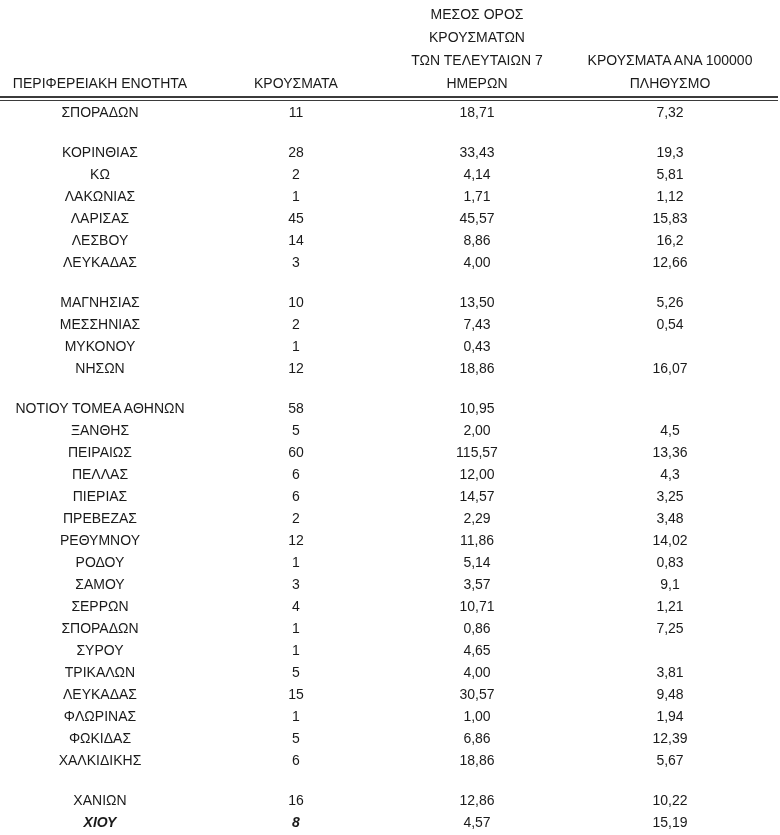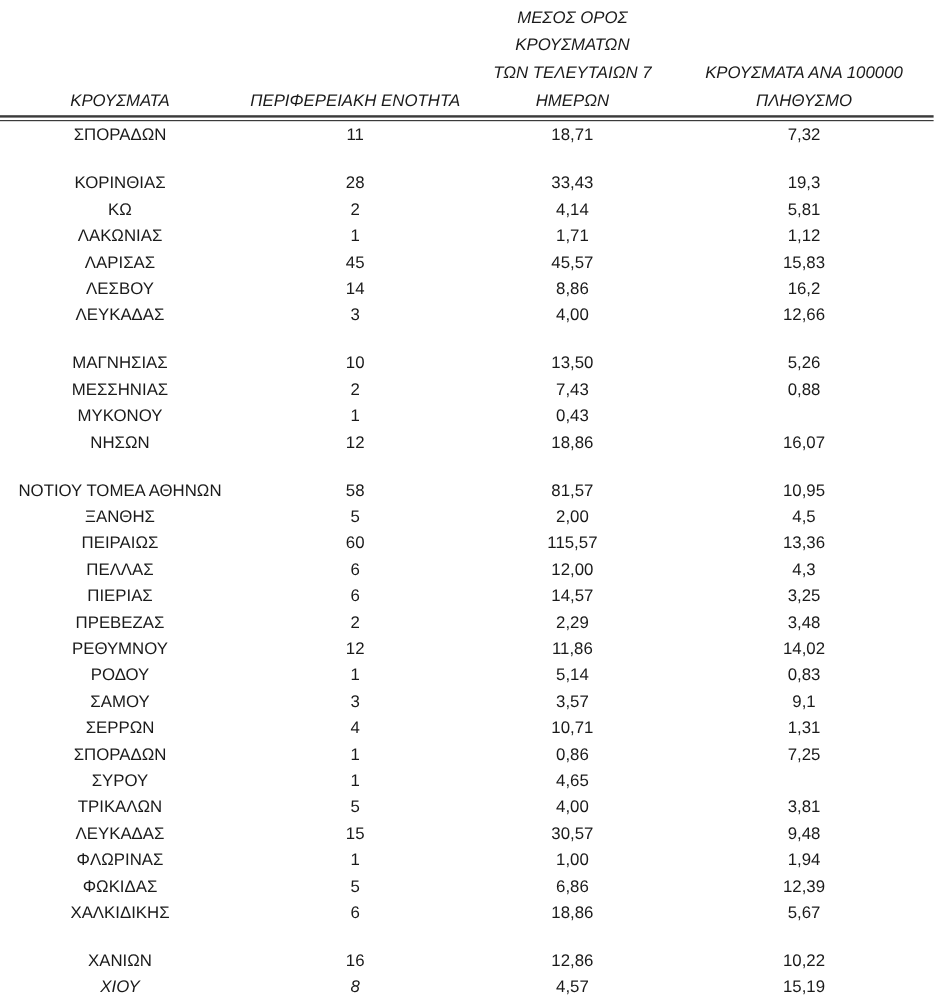--- a/index.html
+++ b/index.html
@@ -23,21 +23,20 @@
     grid-template-columns: 200px 192px 170px 216px;
     align-items: end;
     min-height: 69px;
   }
   .header-cell {
     text-align: center;
     font-size: 14px;
     line-height: 23px;
     white-space: pre-line;
     font-weight: 400;
-    font-style: italic;
   }
   .header-divider {
     height: 2px;
     border-top: 2px solid #3b3b3b;
     border-bottom: 1px solid #3b3b3b;
     margin-top: 1px;
   }
   .row {
     display: grid;
     grid-template-columns: 200px 192px 170px 216px;
@@ -47,30 +46,31 @@
   .cell {
     text-align: center;
     font-size: 14px;
     line-height: 22px;
   }
   .row-spacer {
     height: 18px;
   }
   .italic {
     font-style: italic;
+    font-weight: bold;
   }
 </style>
 </head>
 <body>
 
 <div class="table">
 
   <div class="header-row">
+    <div class="header-cell">ΠΕΡΙΦΕΡΕΙΑΚΗ ΕΝΟΤΗΤΑ</div>
     <div class="header-cell">ΚΡΟΥΣΜΑΤΑ</div>
-    <div class="header-cell">ΠΕΡΙΦΕΡΕΙΑΚΗ ΕΝΟΤΗΤΑ</div>
     <div class="header-cell">ΜΕΣΟΣ ΟΡΟΣ ΚΡΟΥΣΜΑΤΩΝ
 ΤΩΝ ΤΕΛΕΥΤΑΙΩΝ 7
 ΗΜΕΡΩΝ</div>
     <div class="header-cell">ΚΡΟΥΣΜΑΤΑ ΑΝΑ 100000
 ΠΛΗΘΥΣΜΟ</div>
   </div>
 
   <div class="header-divider"></div>
 
   <div id="rows-container">
@@ -121,38 +121,37 @@
       <div class="row">
         <div class="cell">ΜΑΓΝΗΣΙΑΣ</div>
         <div class="cell">10</div>
         <div class="cell">13,50</div>
         <div class="cell">5,26</div>
       </div>
       <div class="row">
         <div class="cell">ΜΕΣΣΗΝΙΑΣ</div>
         <div class="cell">2</div>
         <div class="cell">7,43</div>
-        <div class="cell">0,88</div>
+        <div class="cell">0,54</div>
       </div>
       <div class="row">
         <div class="cell">ΜΥΚΟΝΟΥ</div>
         <div class="cell">1</div>
         <div class="cell">0,43</div>
       </div>
       <div class="row">
         <div class="cell">ΝΗΣΩΝ</div>
         <div class="cell">12</div>
         <div class="cell">18,86</div>
         <div class="cell">16,07</div>
       </div>
       <div class="row-spacer"></div>
       <div class="row">
         <div class="cell">ΝΟΤΙΟΥ ΤΟΜΕΑ ΑΘΗΝΩΝ</div>
         <div class="cell">58</div>
-        <div class="cell">81,57</div>
         <div class="cell">10,95</div>
       </div>
       <div class="row">
         <div class="cell">ΞΑΝΘΗΣ</div>
         <div class="cell">5</div>
         <div class="cell">2,00</div>
         <div class="cell">4,5</div>
       </div>
       <div class="row">
         <div class="cell">ΠΕΙΡΑΙΩΣ</div>
@@ -193,21 +192,21 @@
       <div class="row">
         <div class="cell">ΣΑΜΟΥ</div>
         <div class="cell">3</div>
         <div class="cell">3,57</div>
         <div class="cell">9,1</div>
       </div>
       <div class="row">
         <div class="cell">ΣΕΡΡΩΝ</div>
         <div class="cell">4</div>
         <div class="cell">10,71</div>
-        <div class="cell">1,31</div>
+        <div class="cell">1,21</div>
       </div>
       <div class="row">
         <div class="cell">ΣΠΟΡΑΔΩΝ</div>
         <div class="cell">1</div>
         <div class="cell">0,86</div>
         <div class="cell">7,25</div>
       </div>
       <div class="row">
         <div class="cell">ΣΥΡΟΥ</div>
         <div class="cell">1</div>

